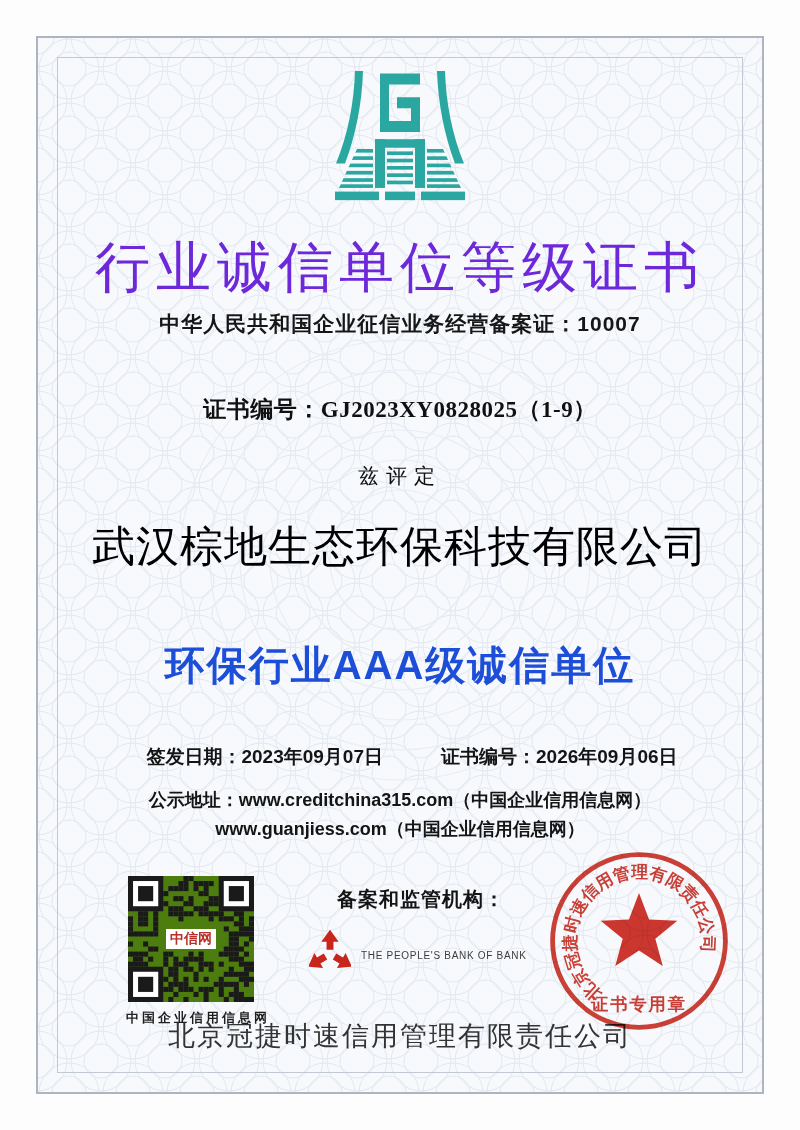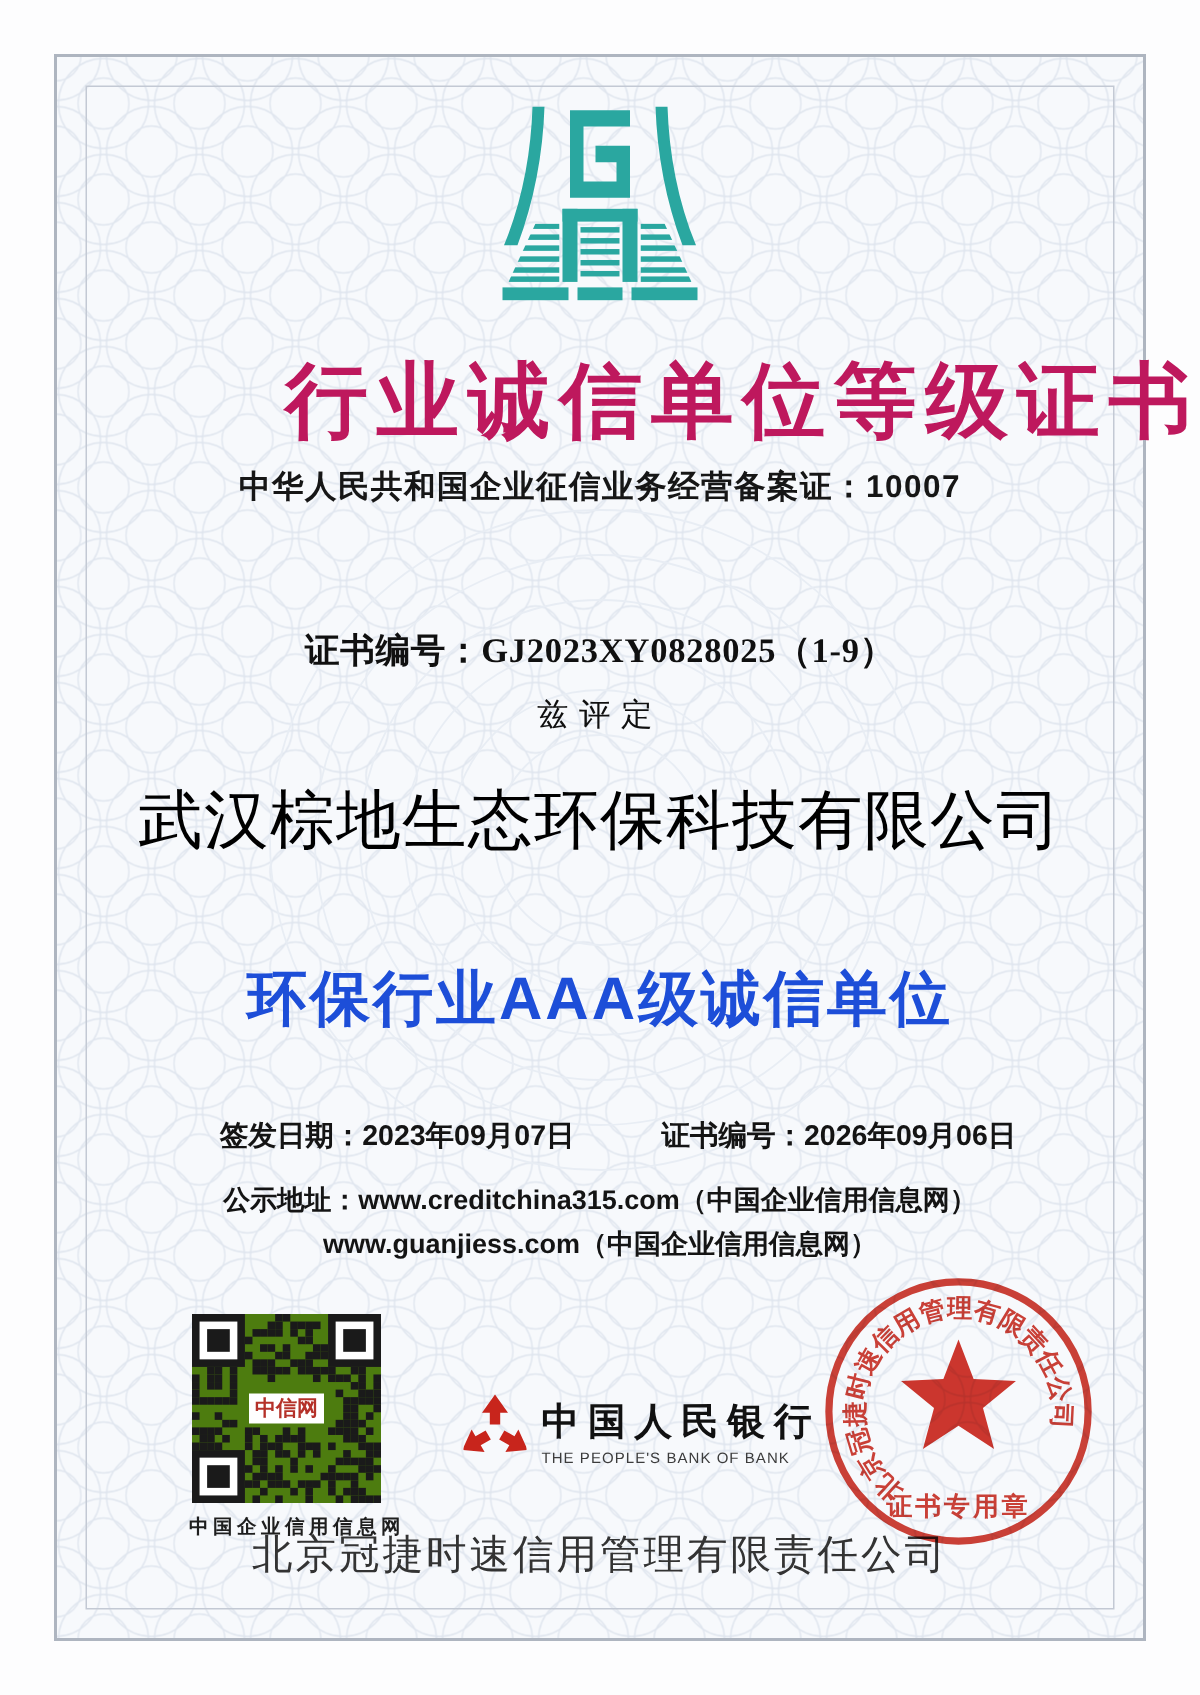--- a/index.html
+++ b/index.html
@@ -4,24 +4,24 @@
 <style>
   html,body{margin:0;padding:0;background:#ffffff;}
   .page{position:relative;width:800px;height:1130px;background:#fdfdfe;overflow:hidden;
         font-family:"Liberation Sans",sans-serif;}
   .guilloche{position:absolute;left:37px;top:37px;z-index:0;}
   .frame-outer{position:absolute;inset:36px;border:2px solid #aeb5c0;z-index:1;pointer-events:none;}
   .frame-inner{position:absolute;inset:57px;border:1px solid #c3c9d4;z-index:1;pointer-events:none;}
   .abs{position:absolute;left:0;right:0;z-index:2;}
   .center{text-align:center;}
   .logo{position:absolute;left:333px;top:71px;width:134px;height:134px;z-index:2;}
-  .title{top:231px;font-size:55px;font-weight:bold;color:#be185d;letter-spacing:6px;text-align:right;}
+  .title{top:231px;font-size:55px;font-weight:normal;color:#6d28d9;letter-spacing:6px;}
   .subtitle{top:310px;font-size:21px;font-weight:bold;color:#161616;letter-spacing:1px;}
   .certno{top:394px;font-size:23px;font-weight:bold;color:#101010;
-          font-family:"Liberation Serif",serif;letter-spacing:0.5px;margin-top:24px;}
+          font-family:"Liberation Serif",serif;letter-spacing:0.5px;}
   .intro{top:462px;font-size:21px;color:#101010;font-family:"Liberation Serif",serif;letter-spacing:7px;}
   .company{top:518px;font-size:43px;color:#000;font-family:"Liberation Serif",serif;letter-spacing:1px;}
   .rating{top:638px;font-size:40px;font-weight:bold;color:#1d4ed8;letter-spacing:2px;}
   .dates{top:744px;display:flex;justify-content:center;gap:58px;
          font-size:19px;font-weight:bold;color:#141414;margin-left:24px;}
   .addr{top:786px;font-size:18px;font-weight:bold;color:#141414;line-height:29px;}
   .qr-block{position:absolute;left:126px;top:876px;width:130px;z-index:2;}
   .qr-wrap{position:relative;width:126px;height:126px;background:#4d7c0f;margin:0 auto;}
   .qr-wrap svg{display:block;width:126px;height:126px;}
   .qr-center{position:absolute;left:50%;top:50%;transform:translate(-50%,-50%);
@@ -345,37 +345,37 @@
           <rect x="10" y="100" width="15" height="15" fill="#1a1a1a"></rect>
           <rect x="90" y="0" width="35" height="35" fill="#1a1a1a"></rect>
           <rect x="95" y="5" width="25" height="25" fill="#ffffff"></rect>
           <rect x="100" y="10" width="15" height="15" fill="#1a1a1a"></rect>
         </svg>
       <div class="qr-center">中信网</div>
     </div>
     <div class="qr-caption">中国企业信用信息网</div>
   </div>
 
+  <div class="regulator">备案和监管机构：</div>
 
   <div class="bank">
     <svg class="bank-emblem" viewBox="0 0 48 60">
       <g fill="#c8251c">
         <g transform="translate(24,16)">
           <path d="M0,-14 L10,0 L4,0 L4,9 L-4,9 L-4,0 L-10,0 Z"></path>
         </g>
         <g transform="translate(37,37.5) rotate(120)">
           <path d="M0,-14 L10,0 L4,0 L4,9 L-4,9 L-4,0 L-10,0 Z"></path>
         </g>
         <g transform="translate(11,37.5) rotate(240)">
           <path d="M0,-14 L10,0 L4,0 L4,9 L-4,9 L-4,0 L-10,0 Z"></path>
         </g>
       </g>
     </svg>
     <div class="bank-text">
-      <div class="bank-cn">中国人民银行</div>
       <div class="bank-en">THE PEOPLE'S BANK OF BANK</div>
     </div>
   </div>
 
   <svg class="seal" viewBox="0 0 200 200">
     <circle cx="100" cy="100" r="90" fill="none" stroke="#ce362c" stroke-width="5"></circle>
     <path id="sealArc" d="M 62.1,154.1 A 66,66 0 1 1 137.9,154.1" fill="none"></path>
     <text font-size="17.5" font-weight="bold" fill="#ce362c" font-family="Liberation Serif,serif">
       <textPath href="#sealArc" textLength="282">北京冠捷时速信用管理有限责任公司</textPath>
     </text>

